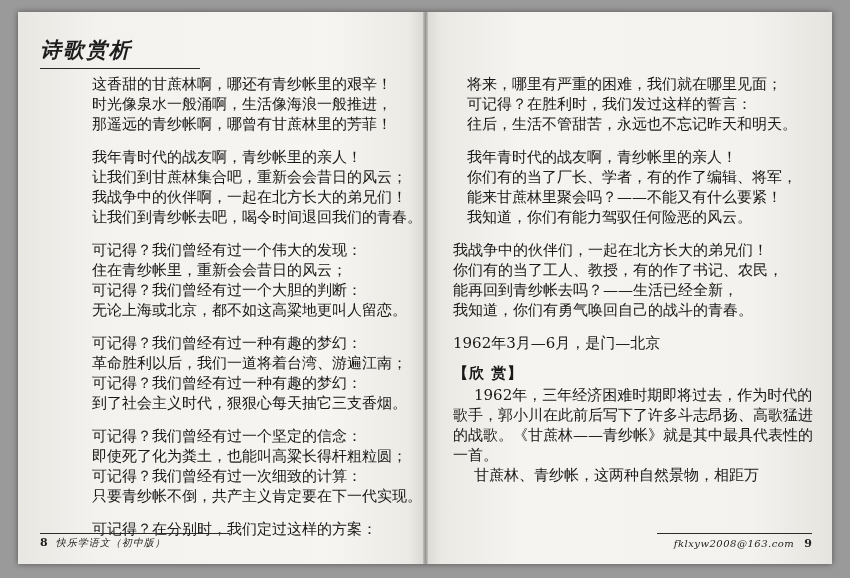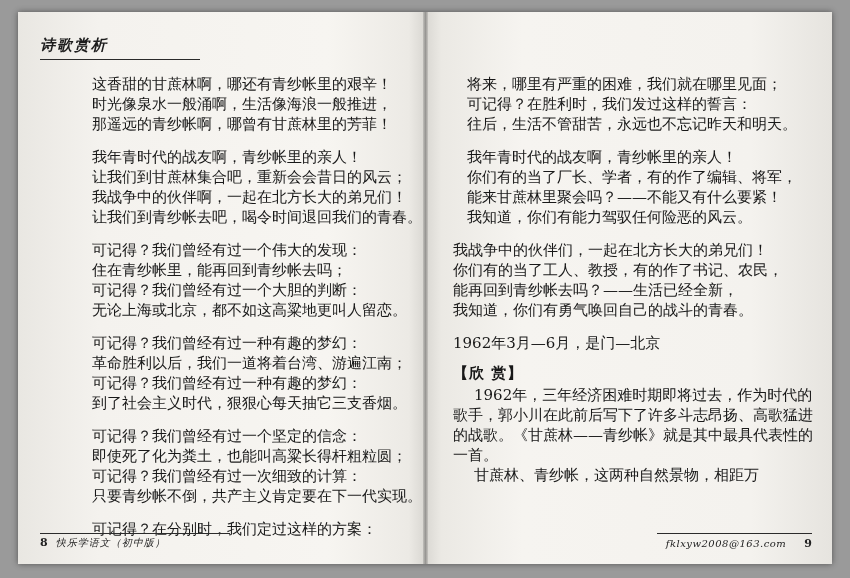--- a/index.html
+++ b/index.html
@@ -61,21 +61,21 @@
   }
 
   
   .col-title {
     position: absolute;
     left: 22px;
     top: 24px;
     width: 160px;
     font-family: "DejaVu Serif", "Liberation Serif", serif;
     font-weight: bold;
-    font-size: 15px;
+    font-size: 21px;
     letter-spacing: 2px;
     color: #1d1d1d;
     padding-bottom: 4px;
     border-bottom: 1.5px solid #2a2a2a;
     font-style: italic;
   }
 
   
   .body {
     position: absolute;
@@ -135,21 +135,21 @@
   }
   .footer-left .mag {
     font-style: italic;
     font-family: "DejaVu Serif", "Liberation Serif", serif;
     letter-spacing: 1px;
   }
   .footer-right {
     right: 20px;
     display: flex;
     align-items: baseline;
-    gap: 18px;
+    gap: 10px;
   }
   .footer-right .mail {
     font-style: italic;
     font-family: "DejaVu Serif", "Liberation Serif", serif;
     letter-spacing: 0.5px;
   }
 </style>
 </head>
 <body>
 
@@ -170,21 +170,21 @@
 
         <div class="stanza">
           <div class="line ind">我年青时代的战友啊，青纱帐里的亲人！</div>
           <div class="line ind">让我们到甘蔗林集合吧，重新会会昔日的风云；</div>
           <div class="line ind">我战争中的伙伴啊，一起在北方长大的弟兄们！</div>
           <div class="line ind">让我们到青纱帐去吧，喝令时间退回我们的青春。</div>
         </div>
 
         <div class="stanza">
           <div class="line ind">可记得？我们曾经有过一个伟大的发现：</div>
-          <div class="line ind">住在青纱帐里，能再回到青纱帐去吗；</div>
+          <div class="line ind">住在青纱帐里，重新会会昔日的风云；</div>
           <div class="line ind">可记得？我们曾经有过一个大胆的判断：</div>
           <div class="line ind">无论上海或北京，都不如这高粱地更叫人留恋。</div>
         </div>
 
         <div class="stanza">
           <div class="line ind">可记得？我们曾经有过一种有趣的梦幻：</div>
           <div class="line ind">革命胜利以后，我们一道将着台湾、游遍江南；</div>
           <div class="line ind">可记得？我们曾经有过一种有趣的梦幻：</div>
           <div class="line ind">到了社会主义时代，狠狠心每天抽它三支香烟。</div>
         </div>

